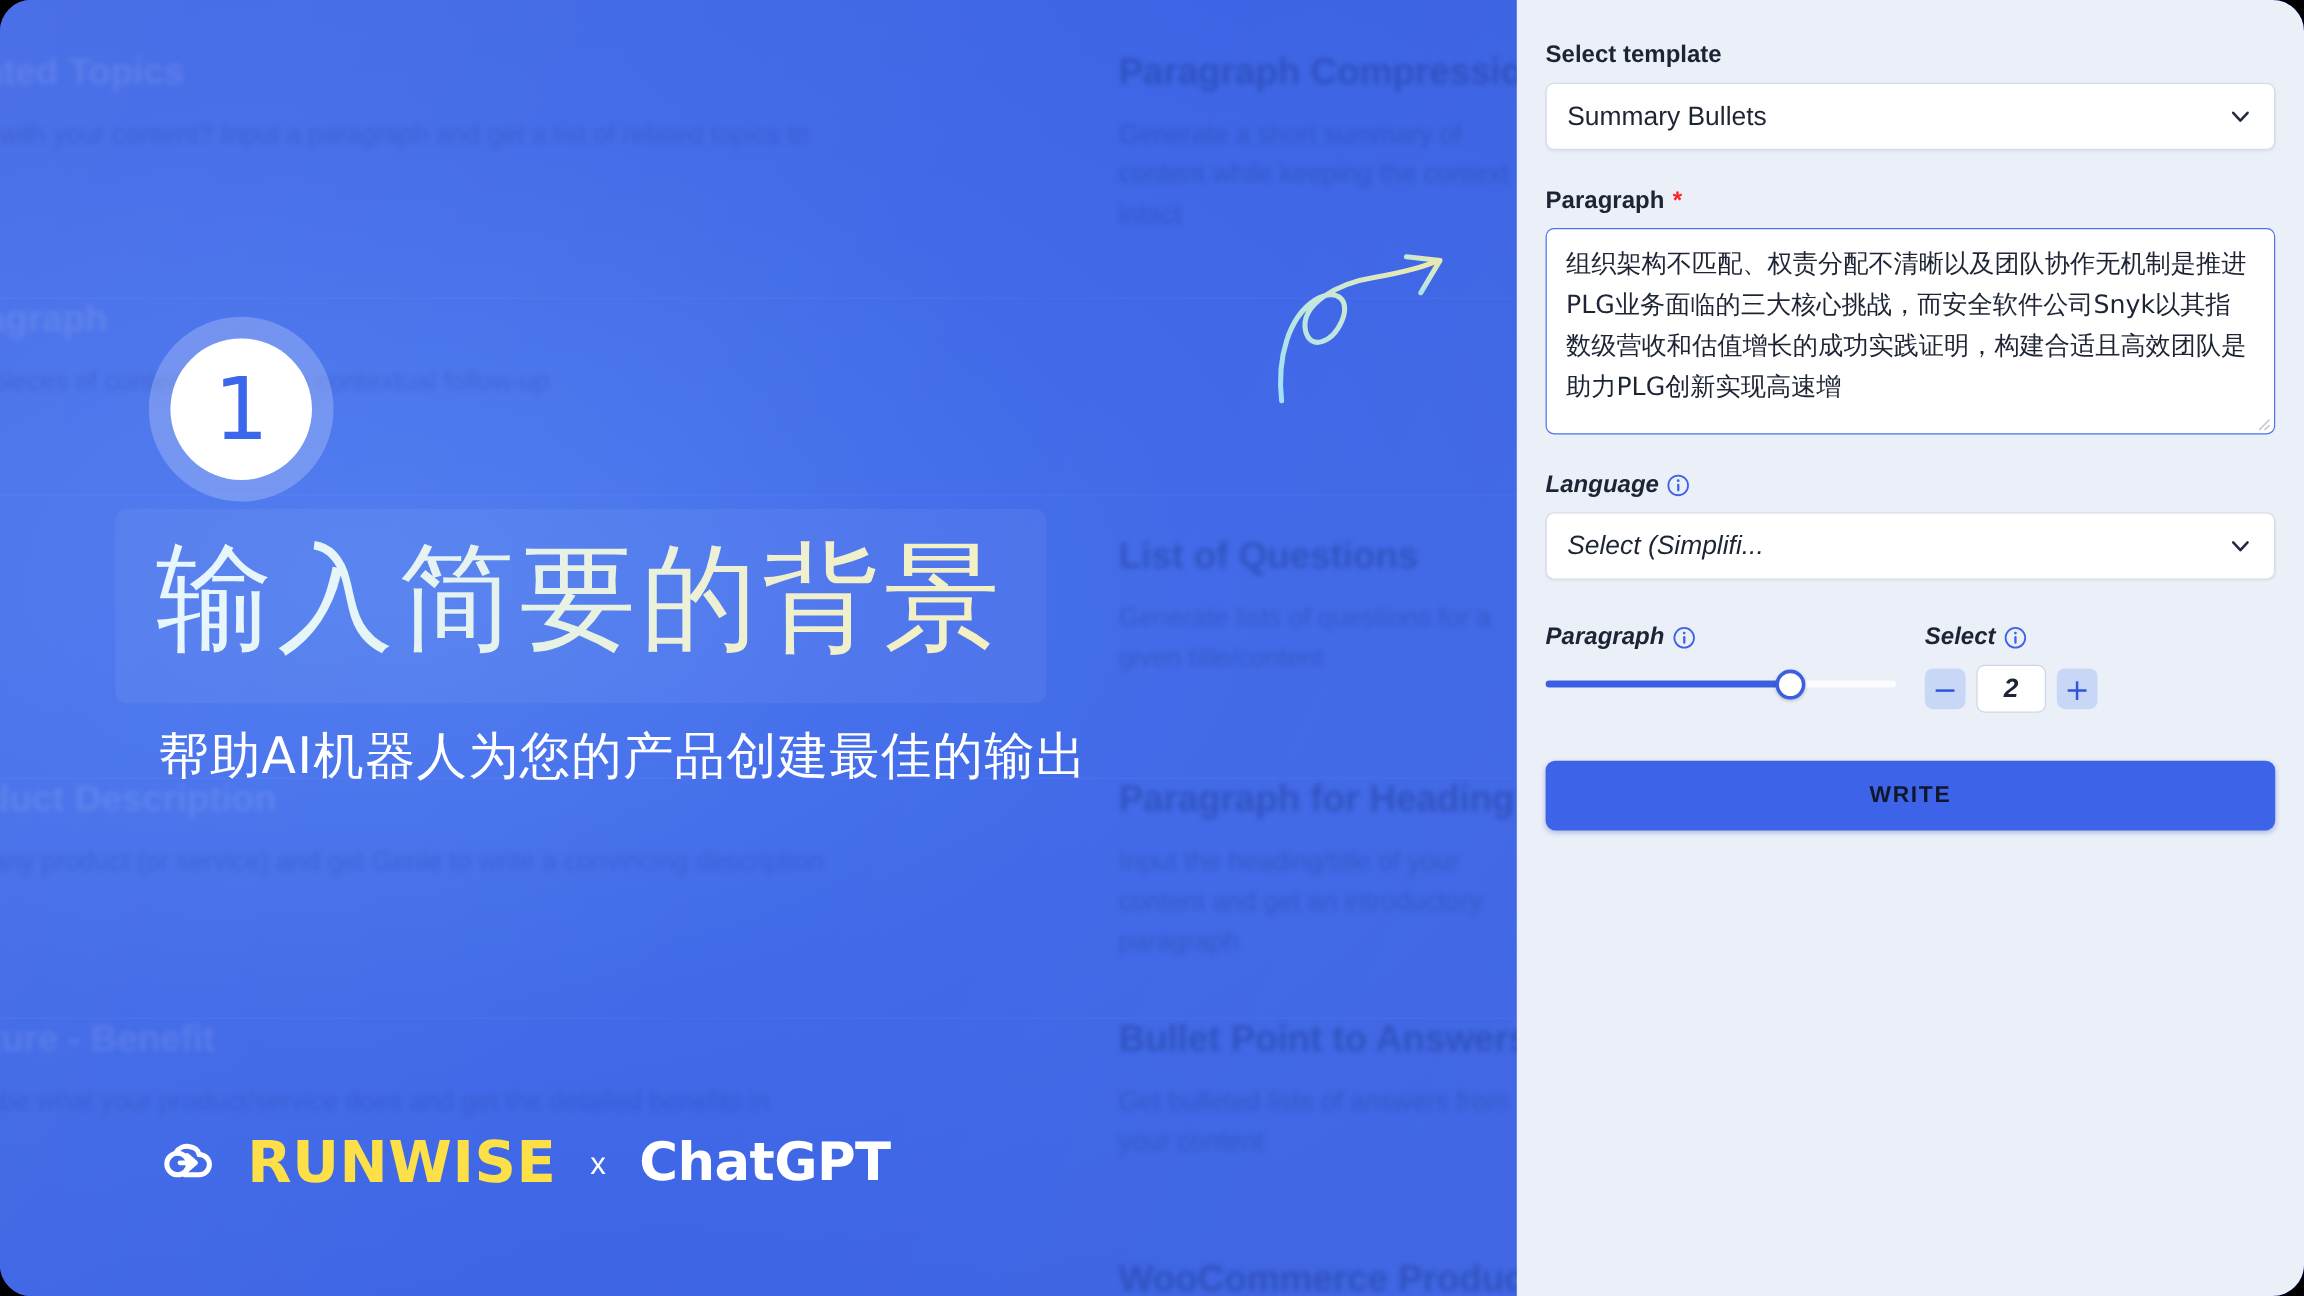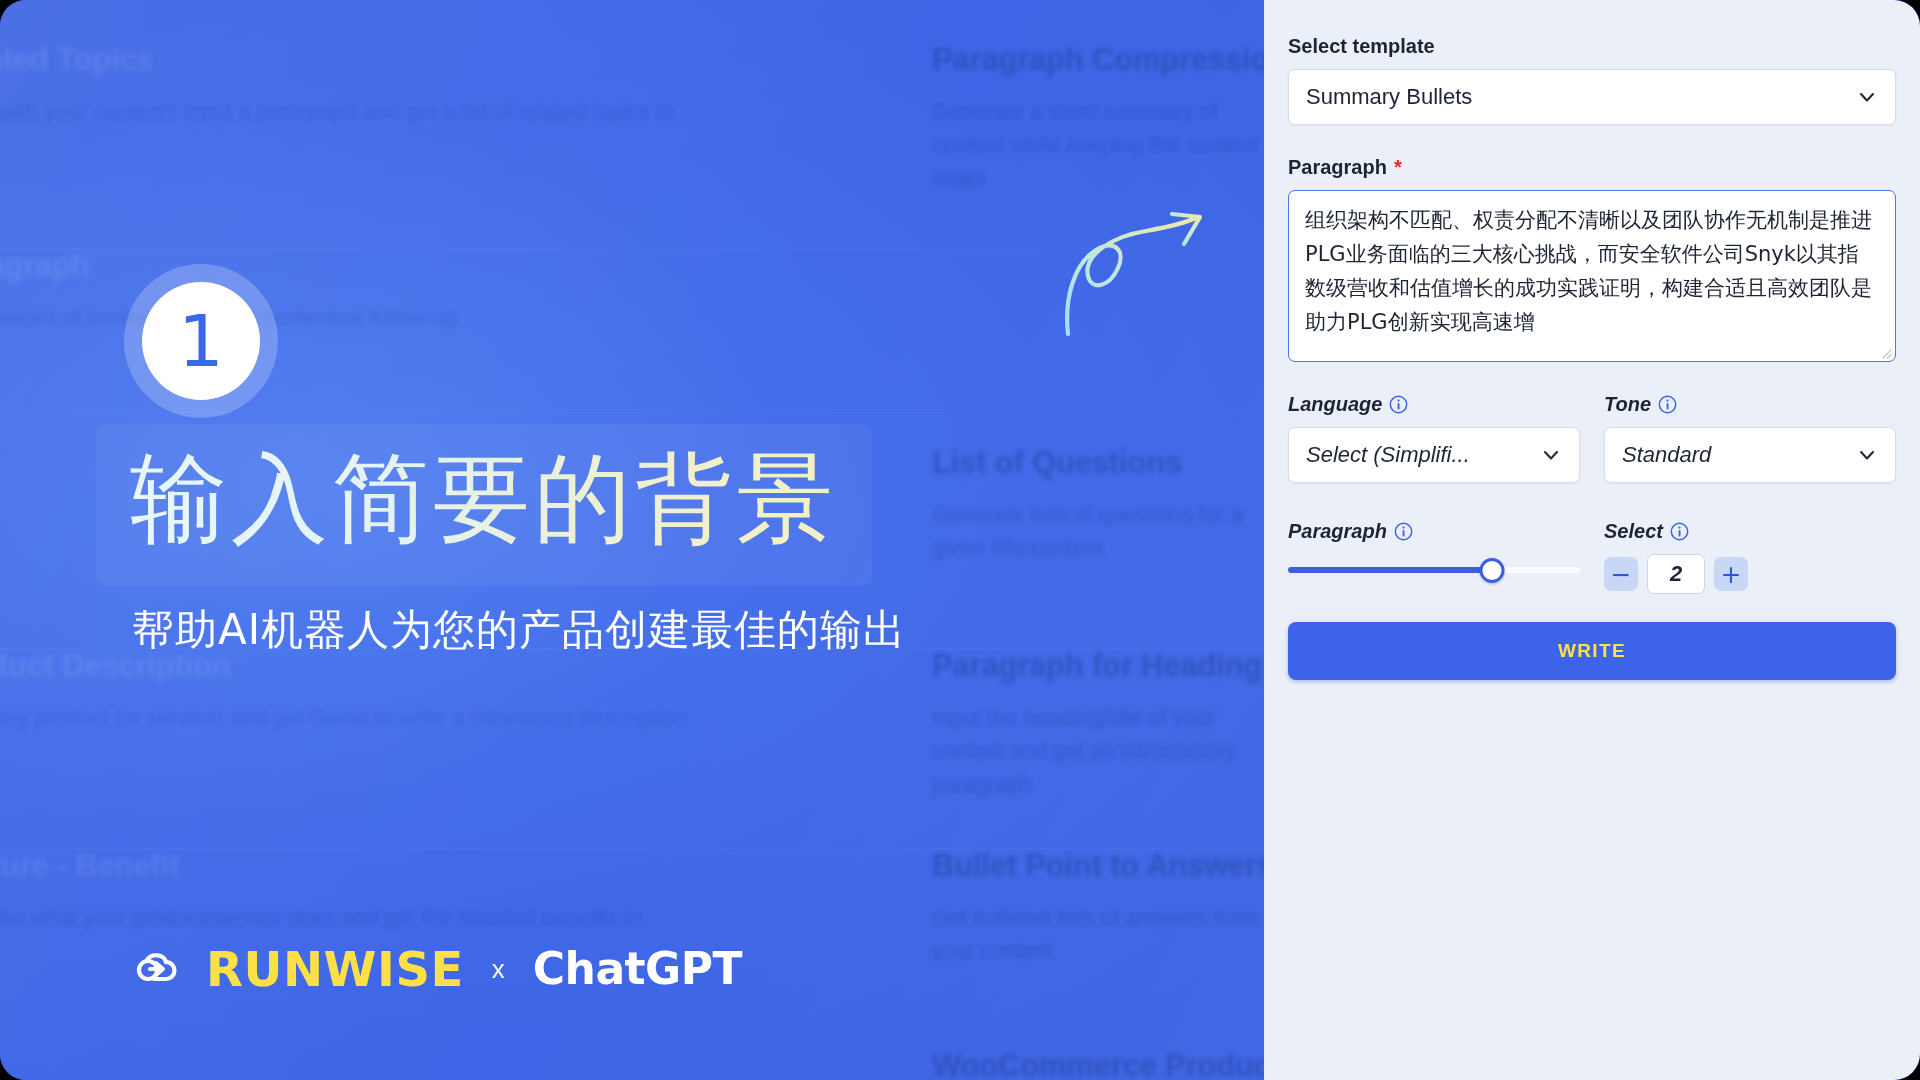--- a/index.html
+++ b/index.html
@@ -357,29 +357,29 @@
     display: flex;
     align-items: center;
     justify-content: center;
     font-size: 22px;
     font-weight: 700;
     color: #1d2433;
   }
 
   
   .write-btn {
-    margin-top: 28px;
+    margin-top: 40px;
     width: 100%;
     height: 58px;
     border-radius: 8px;
     background: #3d63e8;
     display: flex;
     align-items: center;
     justify-content: center;
-    color: #fde047;
+    color: #0f172a;
     font-size: 19px;
     font-weight: 700;
     letter-spacing: 1.4px;
     box-shadow: 0 2px 4px rgba(30,60,190,0.28);
   }
 </style>
 </head>
 <body>
 
 <div id="screen">
@@ -538,40 +538,20 @@
           <div class="select-box">
             <span class="select-value">Select (Simplifi...</span>
             <span class="chev">
               <svg viewBox="0 0 22 22" width="22" height="22" aria-hidden="true">
                 <path d="M5 8 L11 14.5 L17 8" fill="none" stroke="#222b3a" stroke-width="2.1" stroke-linecap="round" stroke-linejoin="round"></path>
               </svg>
             </span>
           </div>
         </div>
 
-        <div class="col">
-          <div class="field-label">
-            <span>Tone</span>
-            <span class="info-icon">
-              <svg viewBox="0 0 19 19" width="19" height="19" aria-hidden="true">
-                <circle cx="9.5" cy="9.5" r="8.2" fill="none" stroke="#3d63e8" stroke-width="1.5"></circle>
-                <circle cx="9.5" cy="5.6" r="1.15" fill="#3d63e8"></circle>
-                <rect x="8.6" y="8.1" width="1.9" height="6.4" rx="0.9" fill="#3d63e8"></rect>
-              </svg>
-            </span>
-          </div>
-          <div class="select-box">
-            <span class="select-value">Standard</span>
-            <span class="chev">
-              <svg viewBox="0 0 22 22" width="22" height="22" aria-hidden="true">
-                <path d="M5 8 L11 14.5 L17 8" fill="none" stroke="#222b3a" stroke-width="2.1" stroke-linecap="round" stroke-linejoin="round"></path>
-              </svg>
-            </span>
-          </div>
-        </div>
       </div>
 
       <div class="row2" style="margin-top:36px;">
         <div class="col">
           <div class="field-label">
             <span>Paragraph</span>
             <span class="info-icon">
               <svg viewBox="0 0 19 19" width="19" height="19" aria-hidden="true">
                 <circle cx="9.5" cy="9.5" r="8.2" fill="none" stroke="#3d63e8" stroke-width="1.5"></circle>
                 <circle cx="9.5" cy="5.6" r="1.15" fill="#3d63e8"></circle>

